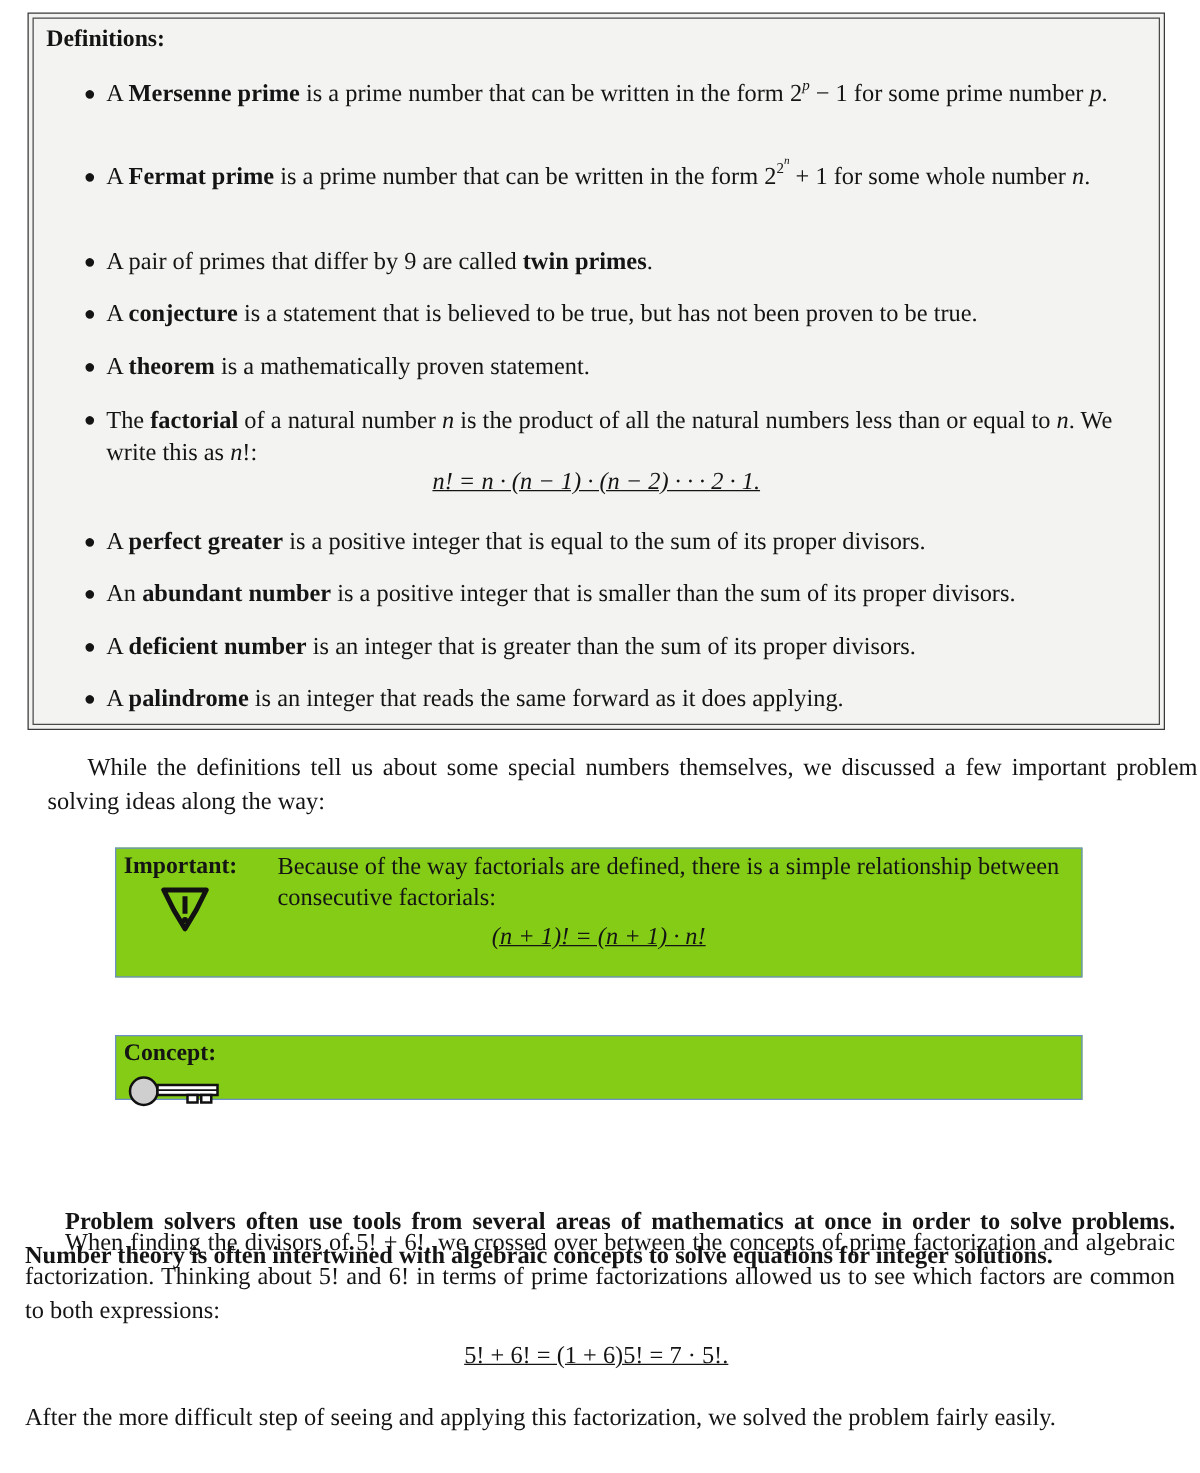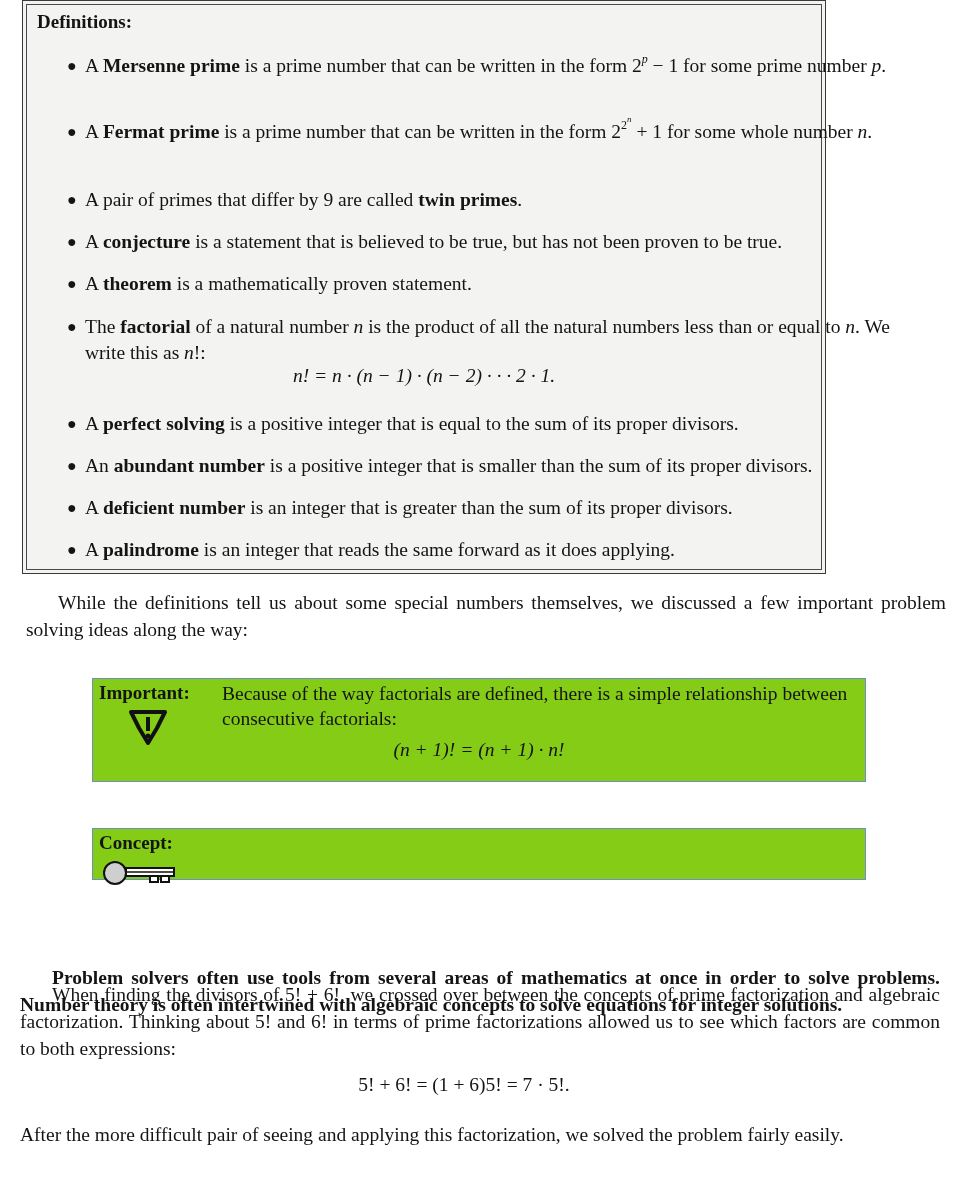--- a/index.html
+++ b/index.html
@@ -4,21 +4,21 @@
 <style>
   html, body { margin: 0; padding: 0; }
   body {
     width: 960px; height: 1178px; overflow: hidden;
     background: #ffffff;
     font-family: "Liberation Serif", "DejaVu Serif", serif;
     color: #141414;
     position: relative;
   }
   .defs-box {
-    position: absolute; left: 22px; top: 0; width: 804px; height: 574px;
+    position: absolute; left: 22px; top: 10px; width: 910px; height: 574px;
     border: 1px solid #3a3a3a;
     box-sizing: border-box;
     background: #f3f3f2;
   }
   .defs-box::before {
     content: ""; position: absolute; left: 3px; top: 3px; right: 3px; bottom: 3px;
     border: 1px solid #4a4a4a;
     pointer-events: none;
   }
   .defs-title {
@@ -31,21 +31,21 @@
   }
   .def-item .bullet {
     position: absolute; left: -18px; top: 0;
     font-size: 16px;
   }
   .def-item b { font-weight: bold; }
   .def-item i { font-style: italic; }
   sup { font-size: 12px; line-height: 0; position: relative; top: -2px; }
   sup sup { font-size: 9px; top: -2px; }
   .eq {
-    position: absolute; text-align: center; font-size: 19.5px;
+    position: absolute; text-align: center; font-size: 19.5px; text-decoration: underline;
   }
   .para {
     position: absolute; left: 20px; width: 920px;
     font-size: 19.5px; line-height: 27px; text-align: justify;
   }
   .indent { text-indent: 32px; }
   .callout {
     position: absolute; left: 92px; width: 774px;
     border: 1px solid #6a8fc9;
     background: #84cc16;
@@ -92,40 +92,40 @@
   </div>
 
   <div class="def-item" style="top:313px;">
     <span class="bullet">●</span>
     <span>The </span><b>factorial</b><span> of a natural number </span><i>n</i><span> is the product of all the natural numbers less than or equal to </span><i>n</i><span>. We write this as </span><i>n</i><span>!:</span>
   </div>
   <div class="eq" style="left:0; width:100%; top:364px; font-style:italic;">n! = n · (n − 1) · (n − 2) · · · 2 · 1.</div>
 
   <div class="def-item" style="top:410px;">
     <span class="bullet">●</span>
-    <span>A </span><b>perfect solving</b><span> is a positive integer that is equal to the sum of its proper divisors.</span>
+    <span>A </span><b>perfect greater</b><span> is a positive integer that is equal to the sum of its proper divisors.</span>
   </div>
 
   <div class="def-item" style="top:452px;">
     <span class="bullet">●</span>
     <span>An </span><b>abundant number</b><span> is a positive integer that is smaller than the sum of its proper divisors.</span>
   </div>
 
   <div class="def-item" style="top:494px;">
     <span class="bullet">●</span>
     <span>A </span><b>deficient number</b><span> is an integer that is greater than the sum of its proper divisors.</span>
   </div>
 
   <div class="def-item" style="top:536px;">
     <span class="bullet">●</span>
     <span>A </span><b>palindrome</b><span> is an integer that reads the same forward as it does applying.</span>
   </div>
 </div>
 
-<p class="para indent" style="top:583px; margin:6px;">While the definitions tell us about some special numbers themselves, we discussed a few important problem solving ideas along the way:</p>
+<p class="para indent" style="top:583px; margin:18px;">While the definitions tell us about some special numbers themselves, we discussed a few important problem solving ideas along the way:</p>
 
 <div class="callout" style="top:678px; height:104px;">
   <div class="callout-label">Important:</div>
   <svg class="icon" style="left:34px; top:29px;" width="42" height="38" viewBox="0 0 42 38">
     <path d="M4 4 L38 4 L30 20 L21 35 L12 20 Z" fill="none" stroke="#111" stroke-width="4" stroke-linejoin="round"></path>
     <rect x="19" y="9" width="4" height="14" fill="#111"></rect>
     <circle cx="21" cy="28" r="2.4" fill="#111"></circle>
   </svg>
   <div class="callout-text" style="left:129px; top:2px; width:640px;">Because of the way factorials are defined, there is a simple relationship between consecutive factorials:</div>
   <div class="eq" style="left:0; width:100%; top:60px; font-style:italic;">(n + 1)! = (n + 1) · n!</div>
@@ -139,15 +139,15 @@
     <line x1="25" y1="13" x2="73" y2="13" stroke="#111" stroke-width="1.4"></line>
     <rect x="49" y="17" width="8" height="6" fill="#fff" stroke="#111" stroke-width="2"></rect>
     <rect x="60" y="17" width="8" height="6" fill="#fff" stroke="#111" stroke-width="2"></rect>
   </svg>
 </div>
 
 <p class="para indent" style="top:964px; margin:0;font-weight:bold;">Problem solvers often use tools from several areas of mathematics at once in order to solve problems. Number theory is often intertwined with algebraic concepts to solve equations for integer solutions.</p>
 
 <p class="para indent" style="top:981px; margin:0;">When finding the divisors of 5! + 6!, we crossed over between the concepts of prime factorization and algebraic factorization. Thinking about 5! and 6! in terms of prime factorizations allowed us to see which factors are common to both expressions:</p>
 
-<div class="eq" style="left:14px; width:900px; top:1074px;">5! + 6! = (1 + 6)5! = 7 · 5!.</div>
+<div class="eq" style="left:0; width:900px; top:1074px;padding-left:27px;">5! + 6! = (1 + 6)5! = 7 · 5!.</div>
 
-<p class="para" style="top:1121px; margin:0;">After the more difficult pair of seeing and applying this factorization, we solved the problem fairly easily.</p>
+<p class="para" style="top:1121px; margin:0;">After the more difficult step of seeing and applying this factorization, we solved the problem fairly easily.</p>
 
 </body></html>

